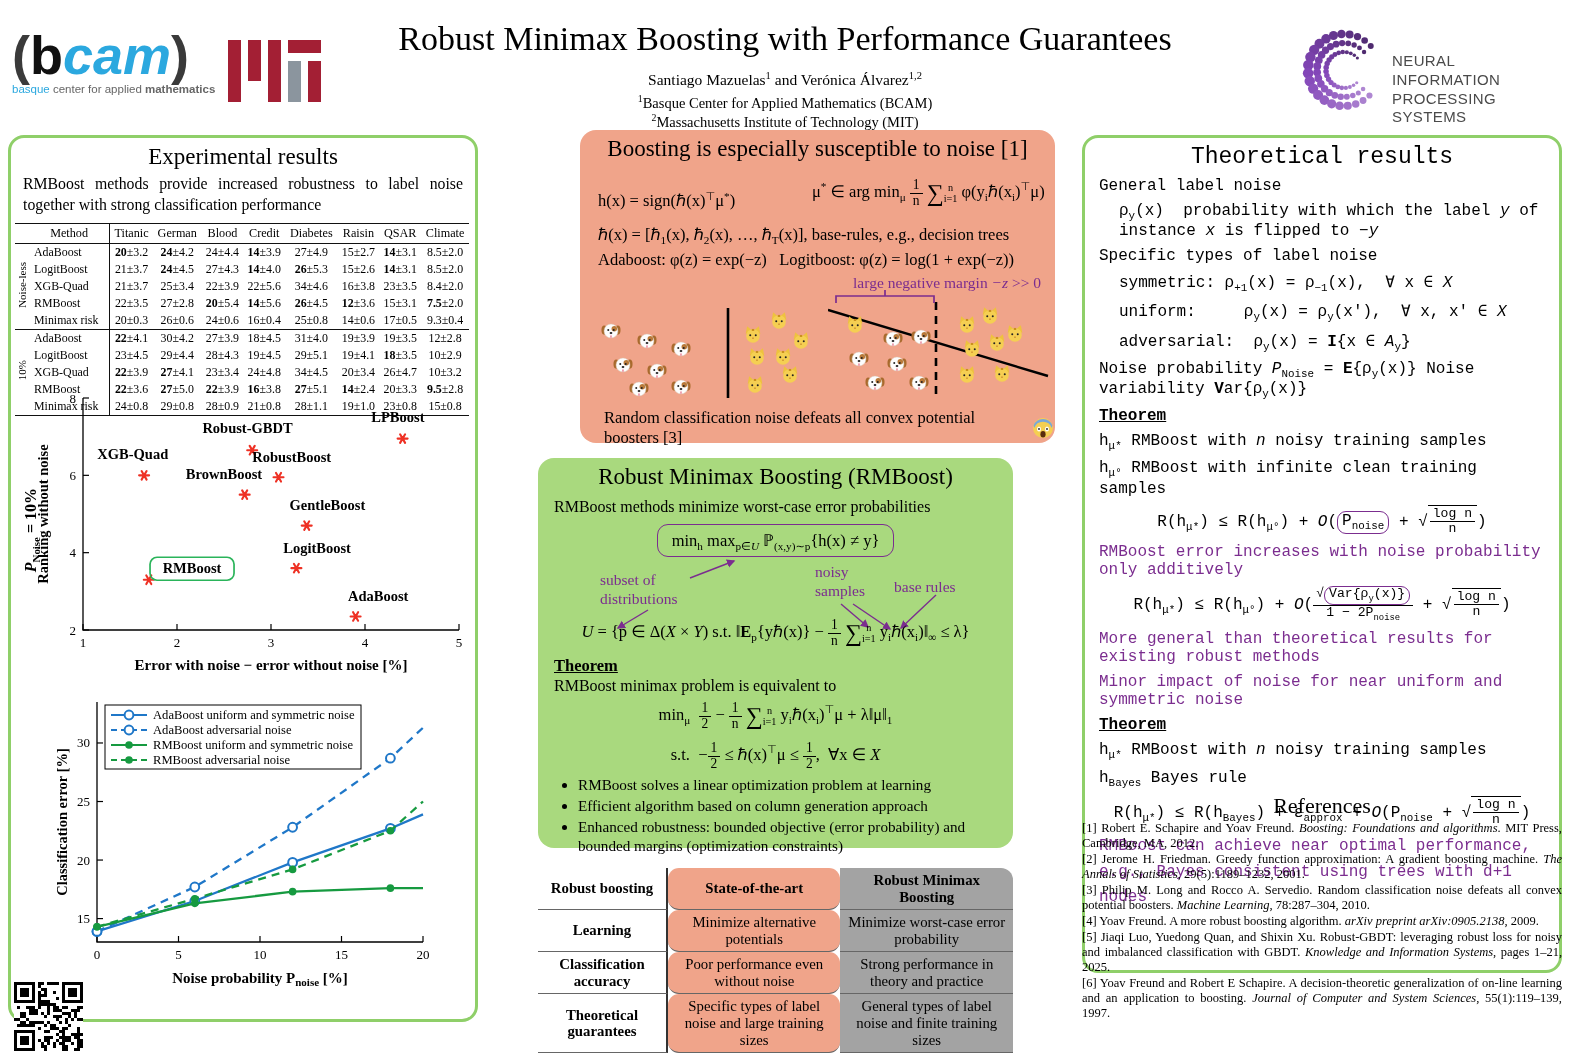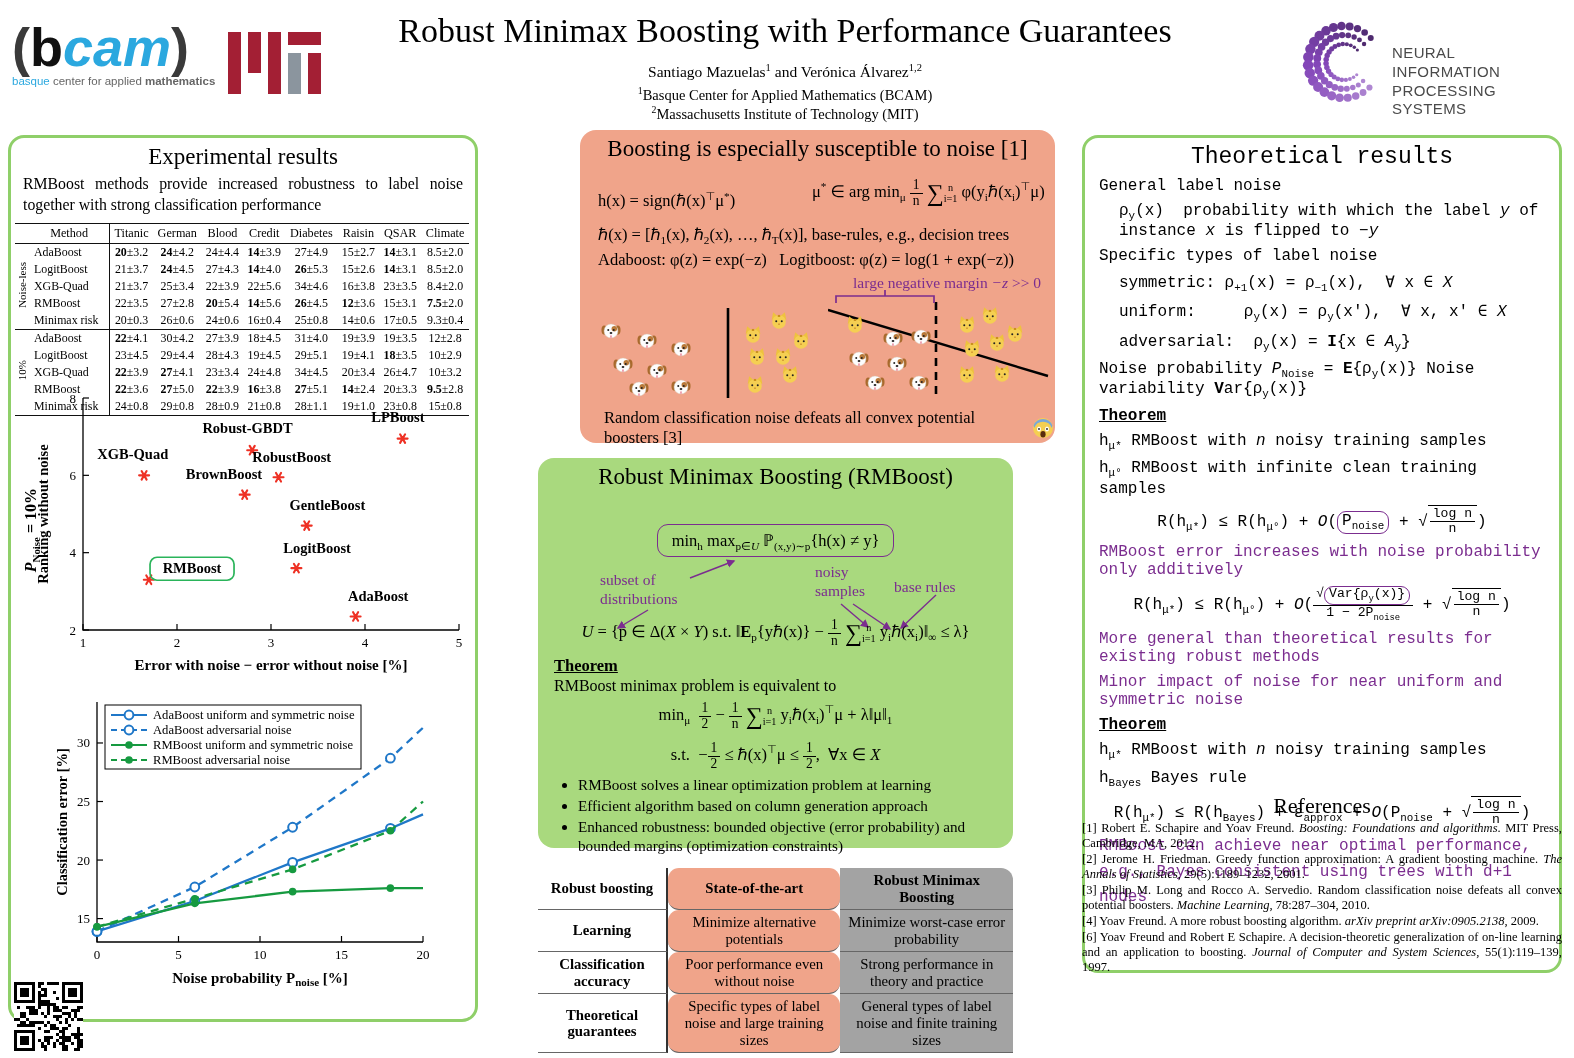--- a/index.html
+++ b/index.html
@@ -81,21 +81,21 @@
       <path d="M2.6 9.5 A10 10 0 0 1 21.4 9.5 L20.6 12 A9 9 0 0 0 3.4 12 Z" fill="#7aa7d9"></path>
       <ellipse cx="8" cy="13" rx="2" ry="2.6" fill="#fff"></ellipse>
         <ellipse cx="16" cy="13" rx="2" ry="2.6" fill="#fff"></ellipse>
       <circle cx="8" cy="13" r="0.9" fill="#222"></circle>
         <circle cx="16" cy="13" r="0.9" fill="#222"></circle>
       <ellipse cx="12" cy="18.2" rx="2.6" ry="3.2" fill="#5a2d0c"></ellipse>
     </symbol>
   </defs>
 </svg>
 
-<div class="abs" style="left:0;top:0;width:1574px;height:128px;text-decoration:underline;">
+<div class="abs" style="left:0;top:8px;width:1574px;height:128px;text-decoration:underline;">
   <div class="abs" style="left:12px;top:22px;font-family:'Liberation Sans',sans-serif;">
     <div style="font-size:54px;font-weight:bold;line-height:0.95;">
       <span style="color:#3a3a3a"><span style="color:#3a3a3a">(</span><span style="color:#111">b</span><span style="color:#2ba8df;font-style:italic">cam</span><span style="color:#3a3a3a">)</span></span>
     </div>
     <div style="font-size:11.5px;color:#666;margin-top:2px;"><span style="color:#2ba8df">basque</span> center for applied <b>mathematics</b></div>
   </div>
   <div class="abs" style="left:228px;top:32px;width:100px;height:64px;">
     <div class="abs" style="left:0;top:0;width:13px;height:62px;background:#a31f34;"></div>
     <div class="abs" style="left:20px;top:0;width:13px;height:41px;background:#a31f34;"></div>
     <div class="abs" style="left:40px;top:0;width:13px;height:62px;background:#a31f34;"></div>
@@ -700,20 +700,21 @@
   <div class="abs" style="left:24px;top:278px;font-size:16.5px;display:flex;align-items:center;gap:6px;">
     <span>Random classification noise defeats all convex potential boosters [3]</span>
     <svg width="24" height="24" style="flex:none">
         <use href="#scared"></use>
       </svg>
   </div>
 </div>
 
 <div class="fill-panel" style="left:538px;top:458px;width:475px;height:390px;background:#a9d97e;">
   <div class="ptitle">Robust Minimax Boosting (RMBoost)</div>
+  <div style="font-size:16px;padding:8px 16px 0 16px;">RMBoost methods minimize worst-case error probabilities</div>
   <div class="abs" style="left:0;top:66px;width:475px;text-align:center;">
     <span class="eq pbox" style="padding:3px 14px;border-radius:11px;border-width:1.6px;background:transparent;">min<sub>h</sub> max<sub>p∈<i>U</i></sub> ℙ<sub>(x,y)∼p</sub>{h(x) ≠ y}</span>
   </div>
   <div class="abs purple" style="left:62px;top:112px;width:130px;font-size:15.5px;line-height:1.25;">subset of distributions</div>
   <div class="abs purple" style="left:277px;top:104px;width:70px;font-size:15.5px;line-height:1.25;">noisy samples</div>
   <div class="abs purple" style="left:356px;top:120px;width:90px;font-size:15.5px;">base rules</div>
   <svg class="abs" style="left:0;top:0;pointer-events:none;" width="475" height="390">
     <defs>
         <marker id="arr" markerWidth="7" markerHeight="7" refX="5" refY="3" orient="auto">
           <path d="M0 0L6 3L0 6Z" fill="#7b2d8f"></path>
@@ -788,15 +789,16 @@
   <div class="rp-line note" style="line-height:1.6;">RMBoost can achieve near optimal performance, e.g., Bayes consistent using trees with d+1 nodes</div>
 </div>
 
 <div class="abs" style="left:1082px;top:793px;width:480px;">
   <div style="text-align:center;font-size:22px;margin-bottom:2px;">References</div>
   <div id="refs-list">
       <p class="refs">[1] Robert E. Schapire and Yoav Freund. <i>Boosting: Foundations and algorithms</i>. MIT Press, Cambridge, MA, 2012.</p>
       <p class="refs">[2] Jerome H. Friedman. Greedy function approximation: A gradient boosting machine. <i>The Annals of Statistics</i>, 29(5):1189–1232, 2001.</p>
       <p class="refs">[3] Philip M. Long and Rocco A. Servedio. Random classification noise defeats all convex potential boosters. <i>Machine Learning</i>, 78:287–304, 2010.</p>
       <p class="refs">[4] Yoav Freund. A more robust boosting algorithm. <i>arXiv preprint arXiv:0905.2138</i>, 2009.</p>
+      <p class="refs">[5] Jiaqi Luo, Yuedong Quan, and Shixin Xu. Robust-GBDT: leveraging robust loss for noisy and imbalanced classification with GBDT. <i>Knowledge and Information Systems</i>, pages 1–21, 2025.</p>
       <p class="refs">[6] Yoav Freund and Robert E Schapire. A decision-theoretic generalization of on-line learning and an application to boosting. <i>Journal of Computer and System Sciences</i>, 55(1):119–139, 1997.</p>
     </div>
 </div>
 
 </body></html>

